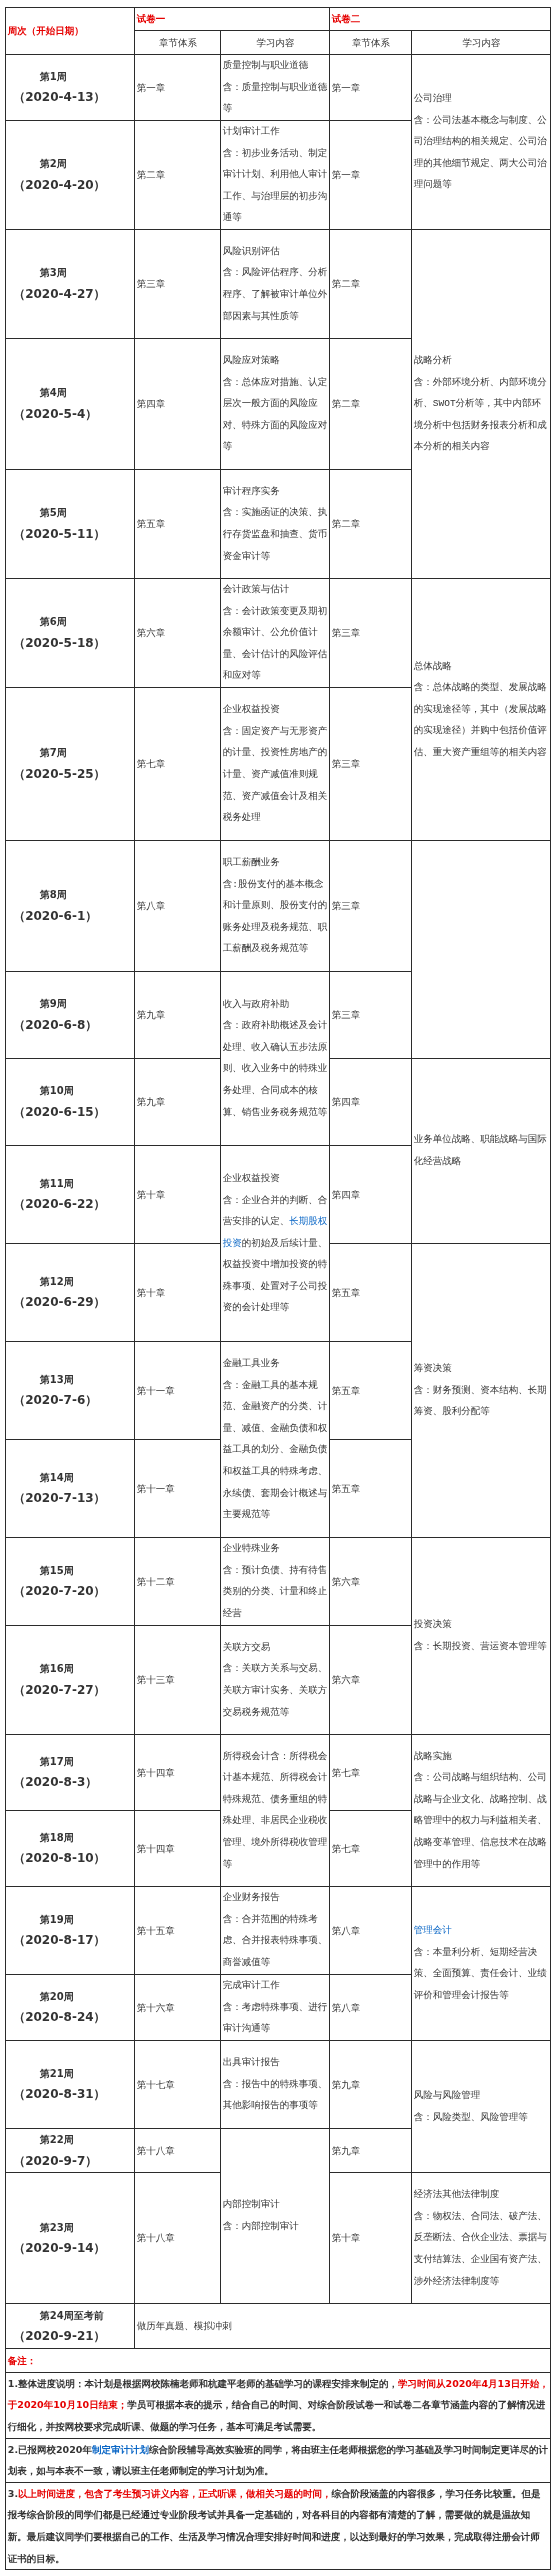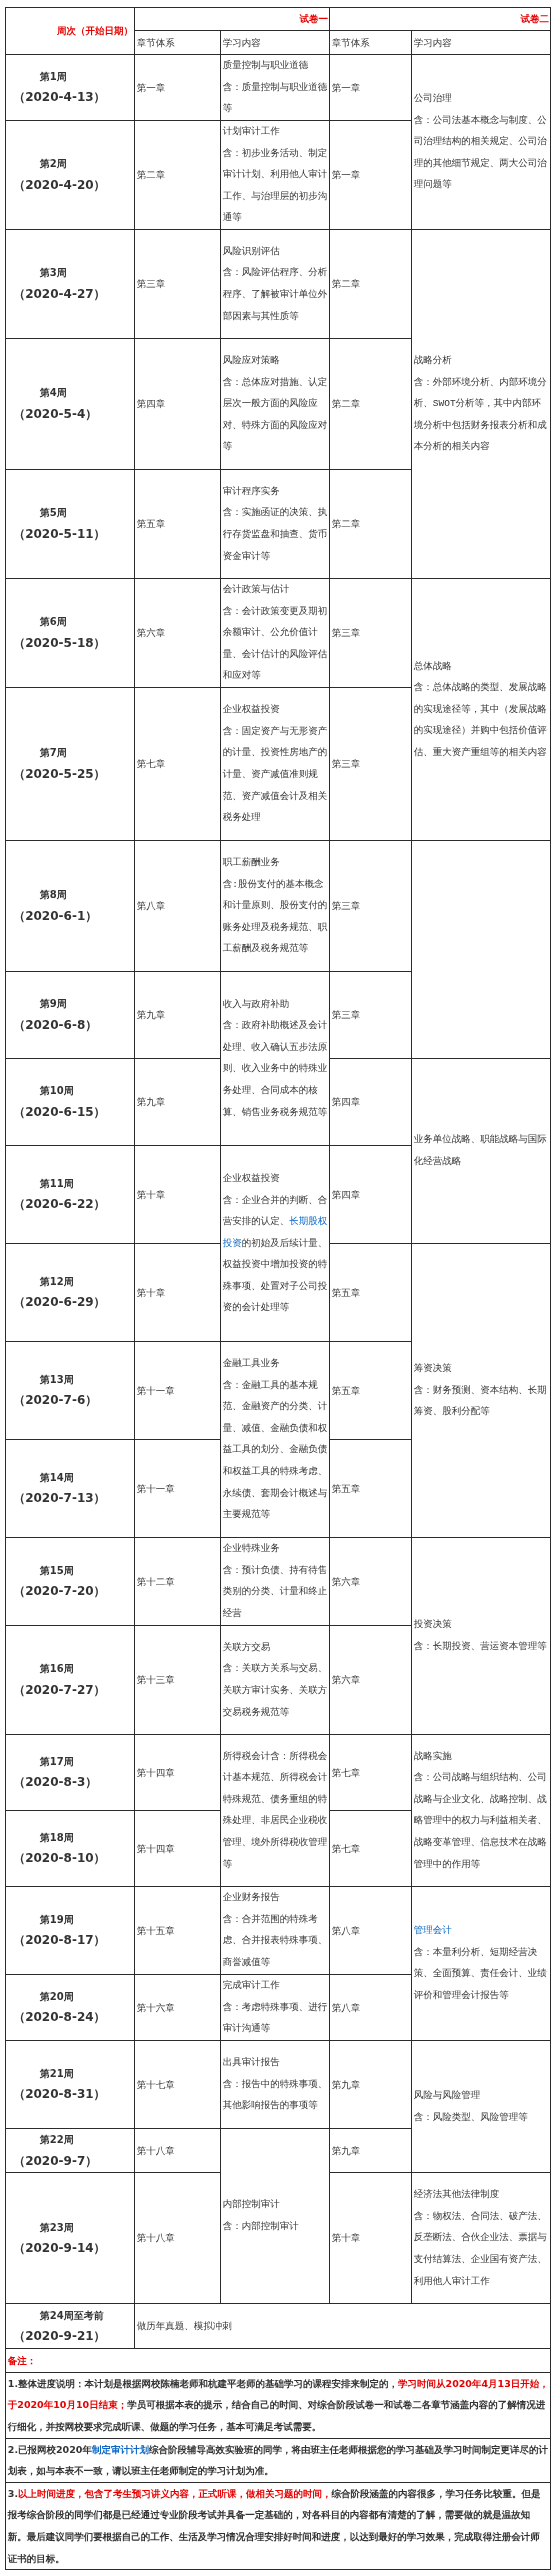--- a/index.html
+++ b/index.html
@@ -1,22 +1,22 @@
 <!DOCTYPE html>
 <html style="font-size:10.8px"><head>
 <meta charset="utf-8">
 <style>
   html, body { margin:0; padding:0; background:#fff; }
   body { width:551px; font-family:"DejaVu Sans","Liberation Sans",sans-serif; color:#333; }
   table.plan { border-collapse:collapse; width:546px; margin:7.4px 0 0 5.4px; table-layout:fixed; }
   table.plan td { border:1.4px solid #2b2b2b; vertical-align:middle; padding:0 1.4px; font-size:9.5px; line-height:21.6px; word-break:break-all; }
   .red { color:#e60000; }
   .blue { color:#0b67c6; }
-  .hdr-red { color:#e60000; font-weight:bold; font-size:10px;text-align:right; }
-  .hdr { font-size:10px; color:#333; }
+  .hdr-red { color:#e60000; font-weight:bold; font-size:10px; }
+  .hdr { font-size:10px; color:#333;text-align:center; }
   .week b { font-weight:bold; font-size:10px; display:block;margin-left:32px; }
   .week .date { font-weight:bold; font-size:12px; display:block; padding-left:5.4px; }
   .content { line-height:21.6px;font-family:Liberation Mono, monospace; }
   .note-title { color:#e60000; font-weight:bold; font-size:10px; }
   .note { line-height:21.6px; font-size:9.5px;font-weight:bold; }
 </style>
 </head>
 <body>
 
 <table class="plan">
@@ -347,21 +347,21 @@
 
   <tr style="height:131px">
     <td class="week">
           <b>第23周</b>
           <span class="date">（2020-9-14）</span>
         </td>
     <td>第十八章</td>
     <td>第十章</td>
     <td class="content">
           <div>经济法其他法律制度</div>
-          <div>含：物权法、合同法、破产法、反垄断法、合伙企业法、票据与支付结算法、企业国有资产法、利用他人审计工作</div>
+          <div>含：物权法、合同法、破产法、反垄断法、合伙企业法、票据与支付结算法、企业国有资产法、涉外经济法律制度等</div>
         </td>
   </tr>
 
   <tr style="height:45px">
     <td class="week">
           <b>第24周至考前</b>
           <span class="date">（2020-9-21）</span>
         </td>
     <td colspan="4">做历年真题、模拟冲刺</td>
   </tr>

